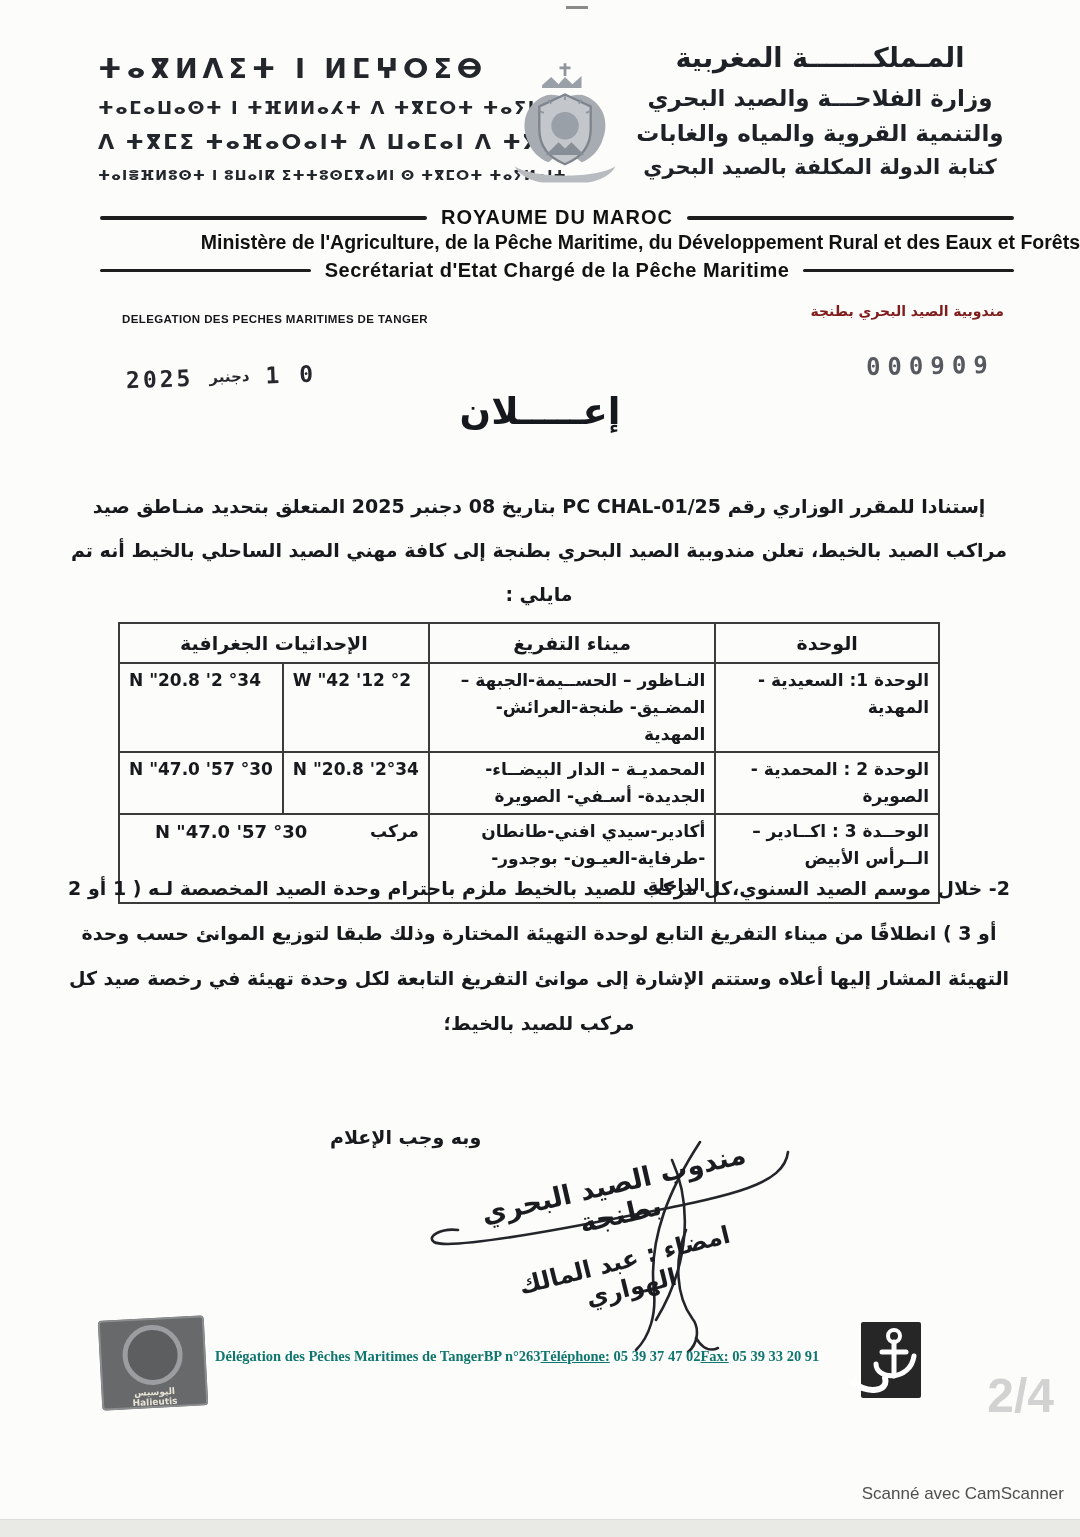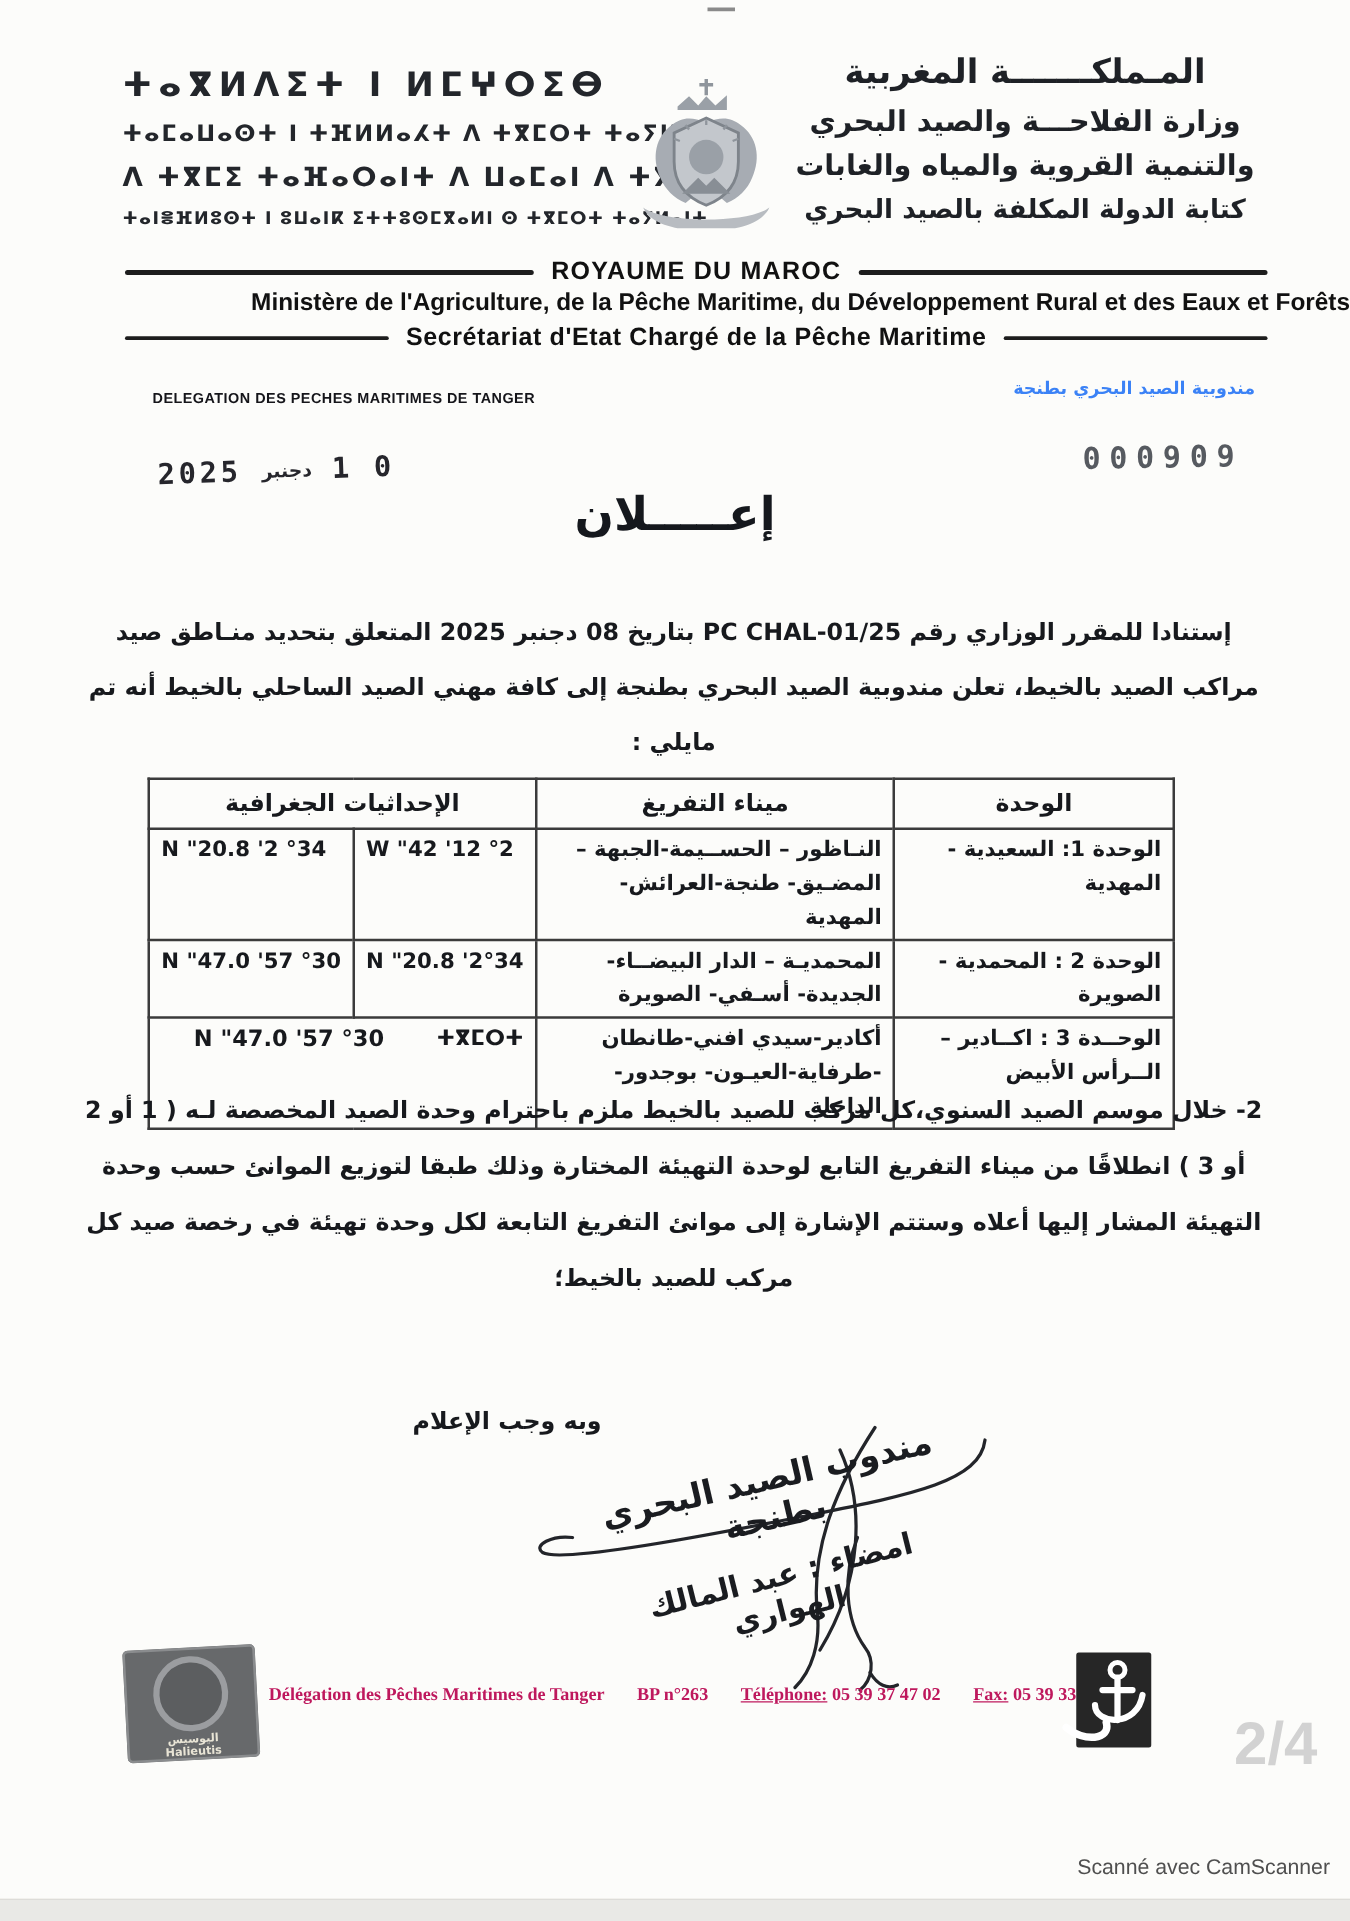--- a/index.html
+++ b/index.html
@@ -23,21 +23,21 @@
   .rule-row{left:100px;right:66px;display:flex;align-items:center;gap:14px;}
   .rule-line{flex:1;height:4px;background:#1d1d1d;border-radius:2px;}
   .rule-line.thin{height:3px;}
   .fr-title{font-weight:bold;font-family:"Liberation Sans","DejaVu Sans",sans-serif;
             color:#111;white-space:nowrap;}
   .royaume{font-size:20px;letter-spacing:1px;}
   .ministere{left:0;right:0;top:231px;text-align:right;font-size:19.5px;}
   .secretariat{font-size:20px;letter-spacing:.5px;}
   .deleg-fr{left:122px;top:313px;font-size:11.5px;font-weight:bold;letter-spacing:.4px;
             font-family:"Liberation Sans","DejaVu Sans",sans-serif;color:#15151a;}
-  .deleg-ar{right:76px;top:303px;font-size:14px;font-weight:bold;color:#3b82f6;}
+  .deleg-ar{right:76px;top:303px;font-size:14px;font-weight:bold;color:#7f1d1d;}
   
   .ref-stamp{right:85px;top:352px;font-family:"DejaVu Sans Mono",monospace;
              font-size:24px;font-weight:bold;letter-spacing:7px;color:#40444b;
              transform:rotate(-1deg);opacity:.88;}
   .date-stamp{left:126px;top:364px;display:flex;align-items:center;gap:16px;
               transform:rotate(-2deg);color:#26262c;font-weight:bold;}
   .ds-year,.ds-day{font-family:"DejaVu Sans Mono",monospace;font-size:23px;letter-spacing:3px;}
   .ds-month{font-size:15px;}
   .doc-title{left:0;right:0;top:390px;text-align:center;font-size:37px;font-weight:bold;color:#15181d;}
   
@@ -70,23 +70,23 @@
   .sig-name{left:478px;top:1246px;width:300px;font-size:24px;font-weight:bold;color:#1a1c20;
             transform:rotate(-14deg);direction:rtl;text-align:center;}
   .sig-svg{left:400px;top:1120px;width:420px;height:260px;}
   
   .halieutis{left:100px;top:1318px;width:106px;height:90px;background:#67696b;
              border-radius:4px;transform:rotate(-3deg);box-shadow:0 0 0 2px #8a8c8e inset;
              display:flex;flex-direction:column;align-items:center;justify-content:flex-start;}
   .hal-circle{margin-top:7px;width:50px;height:50px;border-radius:50%;
               border:5px solid #9b9da0;background:#5c5e60;}
   .hal-cap{color:#e9e5d6;font-size:9px;line-height:10px;font-weight:bold;text-align:center;margin-top:2px;}
-  .footer-line{left:215px;top:1348px;width:630px;display:flex;align-items:flex-end;gap:26px;
+  .footer-line{left:215px;top:1348px;width:630px;display:flex;align-items:flex-end;
                font-family:"Liberation Serif","DejaVu Serif",serif;font-weight:bold;
-               font-size:14.5px;color:#be185d;white-space:nowrap;}
+               font-size:14.5px;color:#0f766e;white-space:nowrap;}
   .f-label{text-decoration:underline;}
   .anchor-logo{left:849px;top:1320px;width:78px;height:86px;}
   
   .page-num{right:26px;top:1368px;font-size:48px;font-weight:bold;color:#d2d2d2;
             font-family:"Liberation Sans","DejaVu Sans",sans-serif;}
   .camscanner{right:16px;top:1484px;font-size:17px;color:#4f4f4f;
               font-family:"Liberation Sans","DejaVu Sans",sans-serif;}
   .bottom-strip{left:0;right:0;top:1519px;height:18px;background:#e9e9e6;border-top:1px solid #dddcd8;}
   .top-mark{left:566px;top:6px;width:22px;height:3px;background:#8a8a8a;}
 </style>
@@ -175,21 +175,21 @@
       <td>الوحدة 2 : المحمدية - الصويرة</td>
       <td>المحمديـة – الدار البيضــاء-الجديدة- أسـفي- الصويرة</td>
       <td class="coord">N "20.8 '2°34</td>
       <td class="coord">N "47.0 '57 °30</td>
     </tr>
     <tr class="r3">
       <td>الوحــدة 3 : اكــادير – الــرأس الأبيض</td>
       <td>أكادير-سيدي افني-طانطان -طرفاية-العيـون- بوجدور-الداخلة</td>
       <td colspan="2">
         <div class="coord-merged">
-          <span>ⵜⴳⵎⵔⵜ</span>
+          <span>مركب</span>
           <span class="val">N "47.0 '57 °30</span>
         </div>
       </td>
     </tr>
   </tbody>
     </table>
 
   <div class="abs para item2 ar">2- خلال موسم الصيد السنوي،كل مركب للصيد بالخيط ملزم باحترام وحدة الصيد المخصصة لـه ( 1 أو 2 أو 3 ) انطلاقًا من ميناء التفريغ التابع لوحدة التهيئة المختارة وذلك طبقا لتوزيع الموانئ حسب وحدة التهيئة المشار إليها أعلاه وستتم الإشارة إلى موانئ التفريغ التابعة لكل وحدة تهيئة في رخصة صيد كل مركب للصيد بالخيط؛</div>
 
   <div class="abs notice ar">وبه وجب الإعلام</div>

